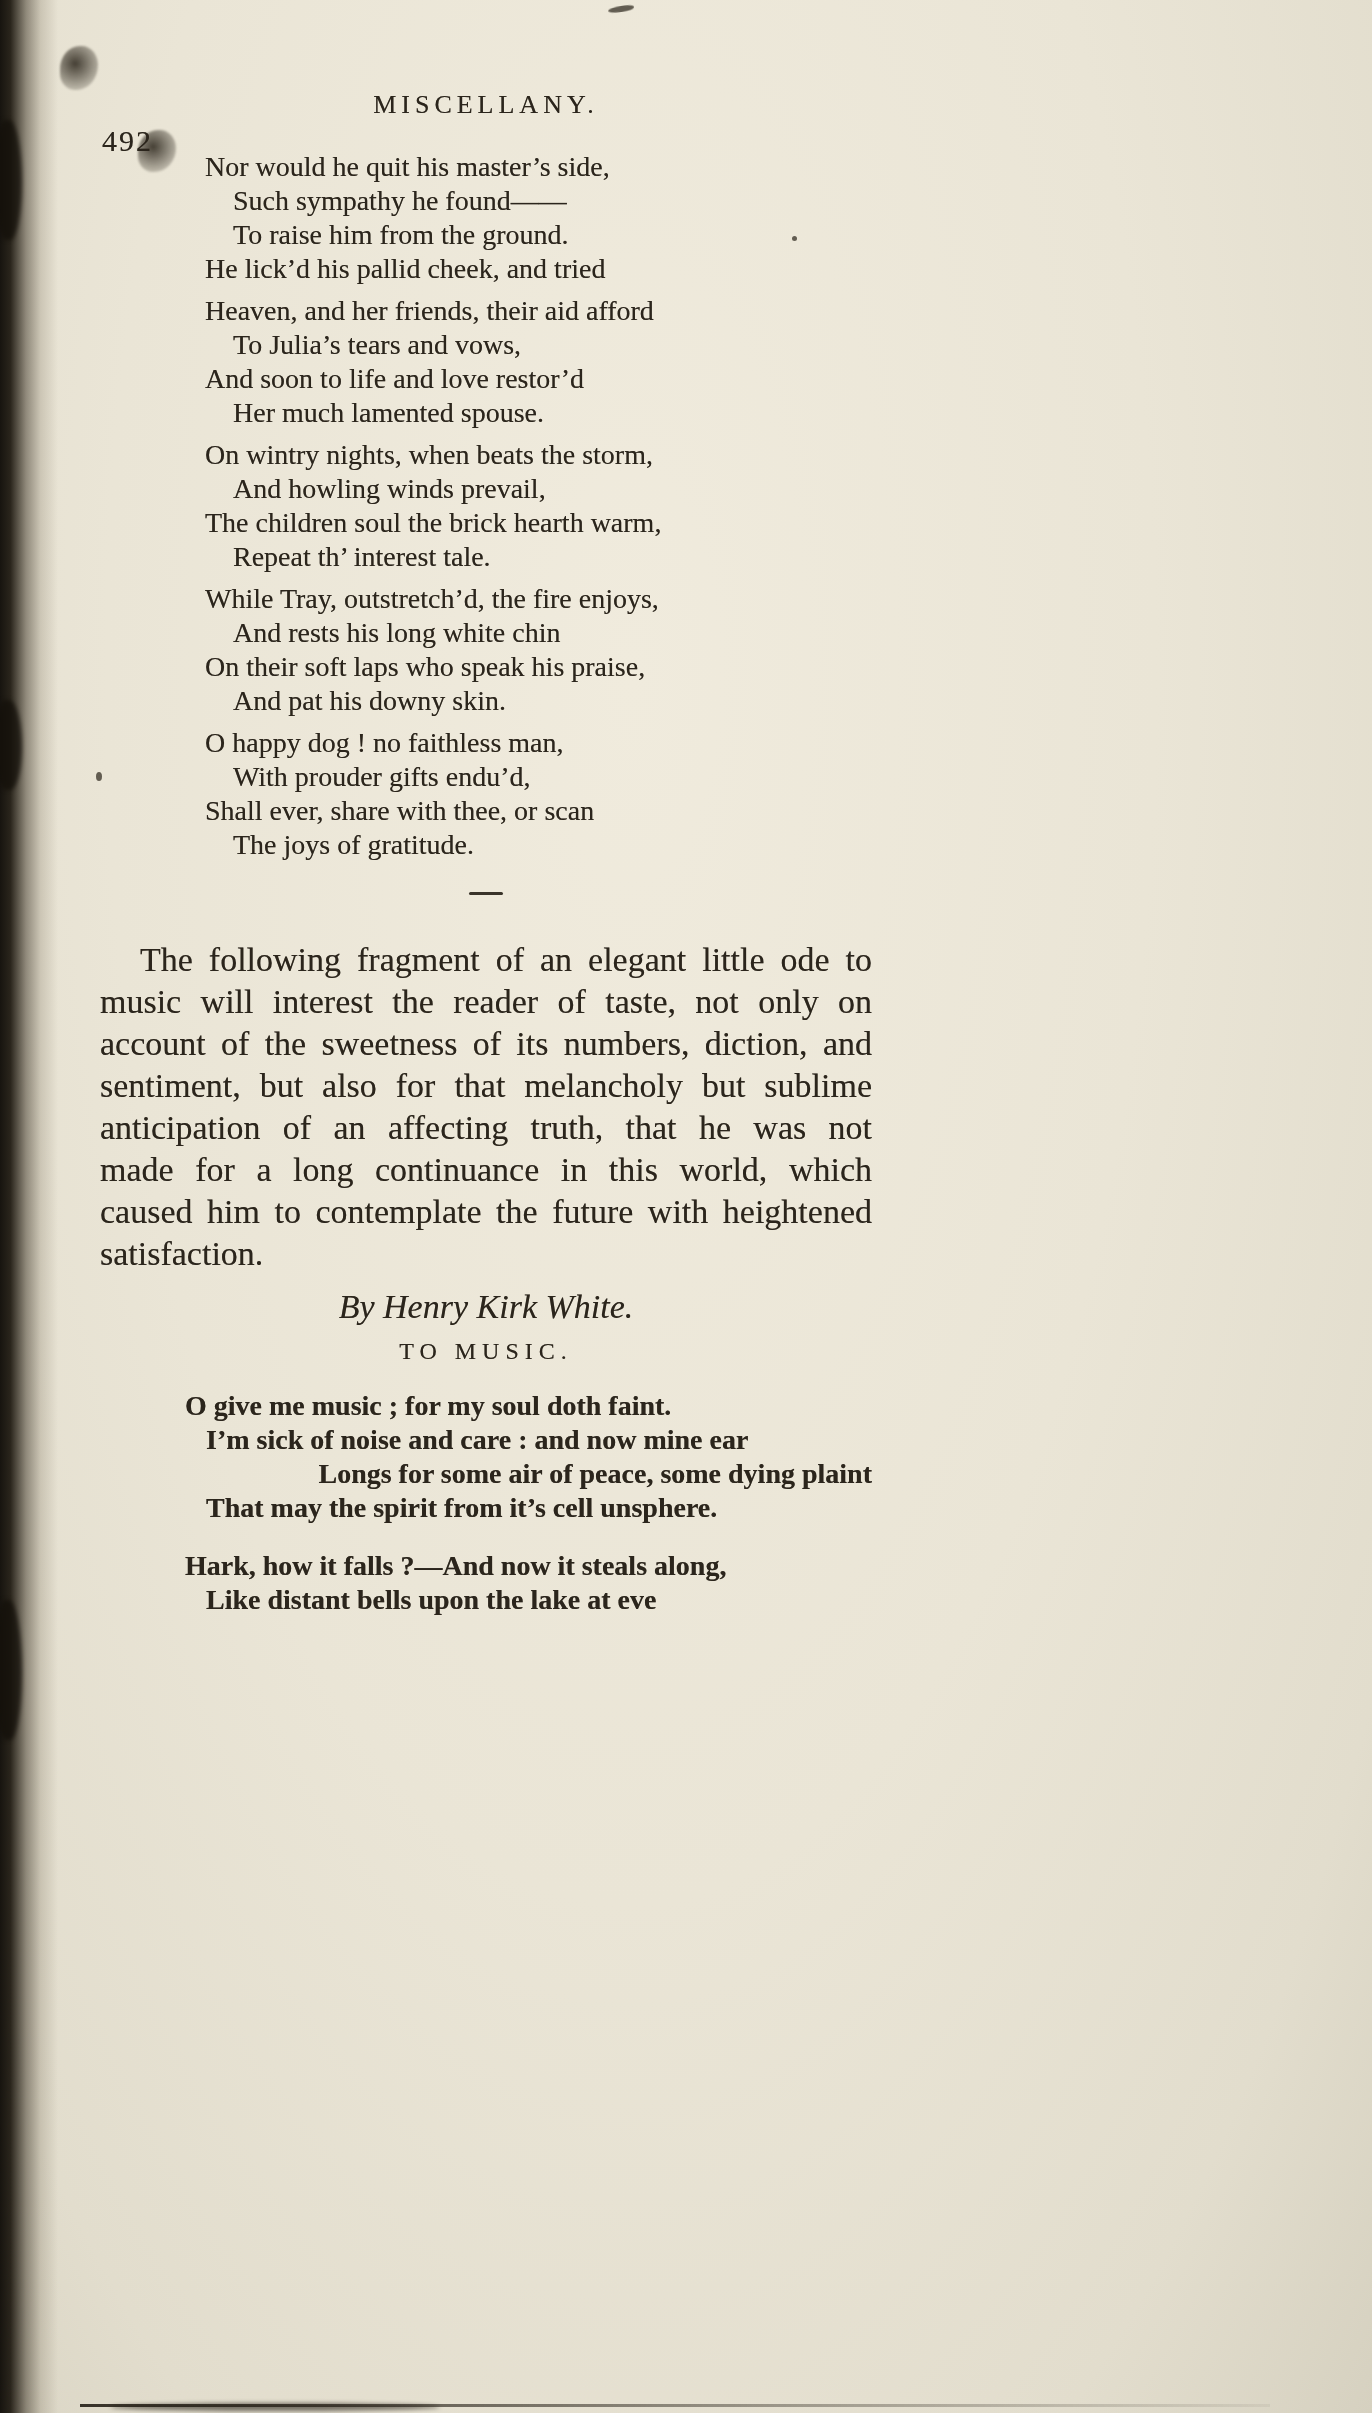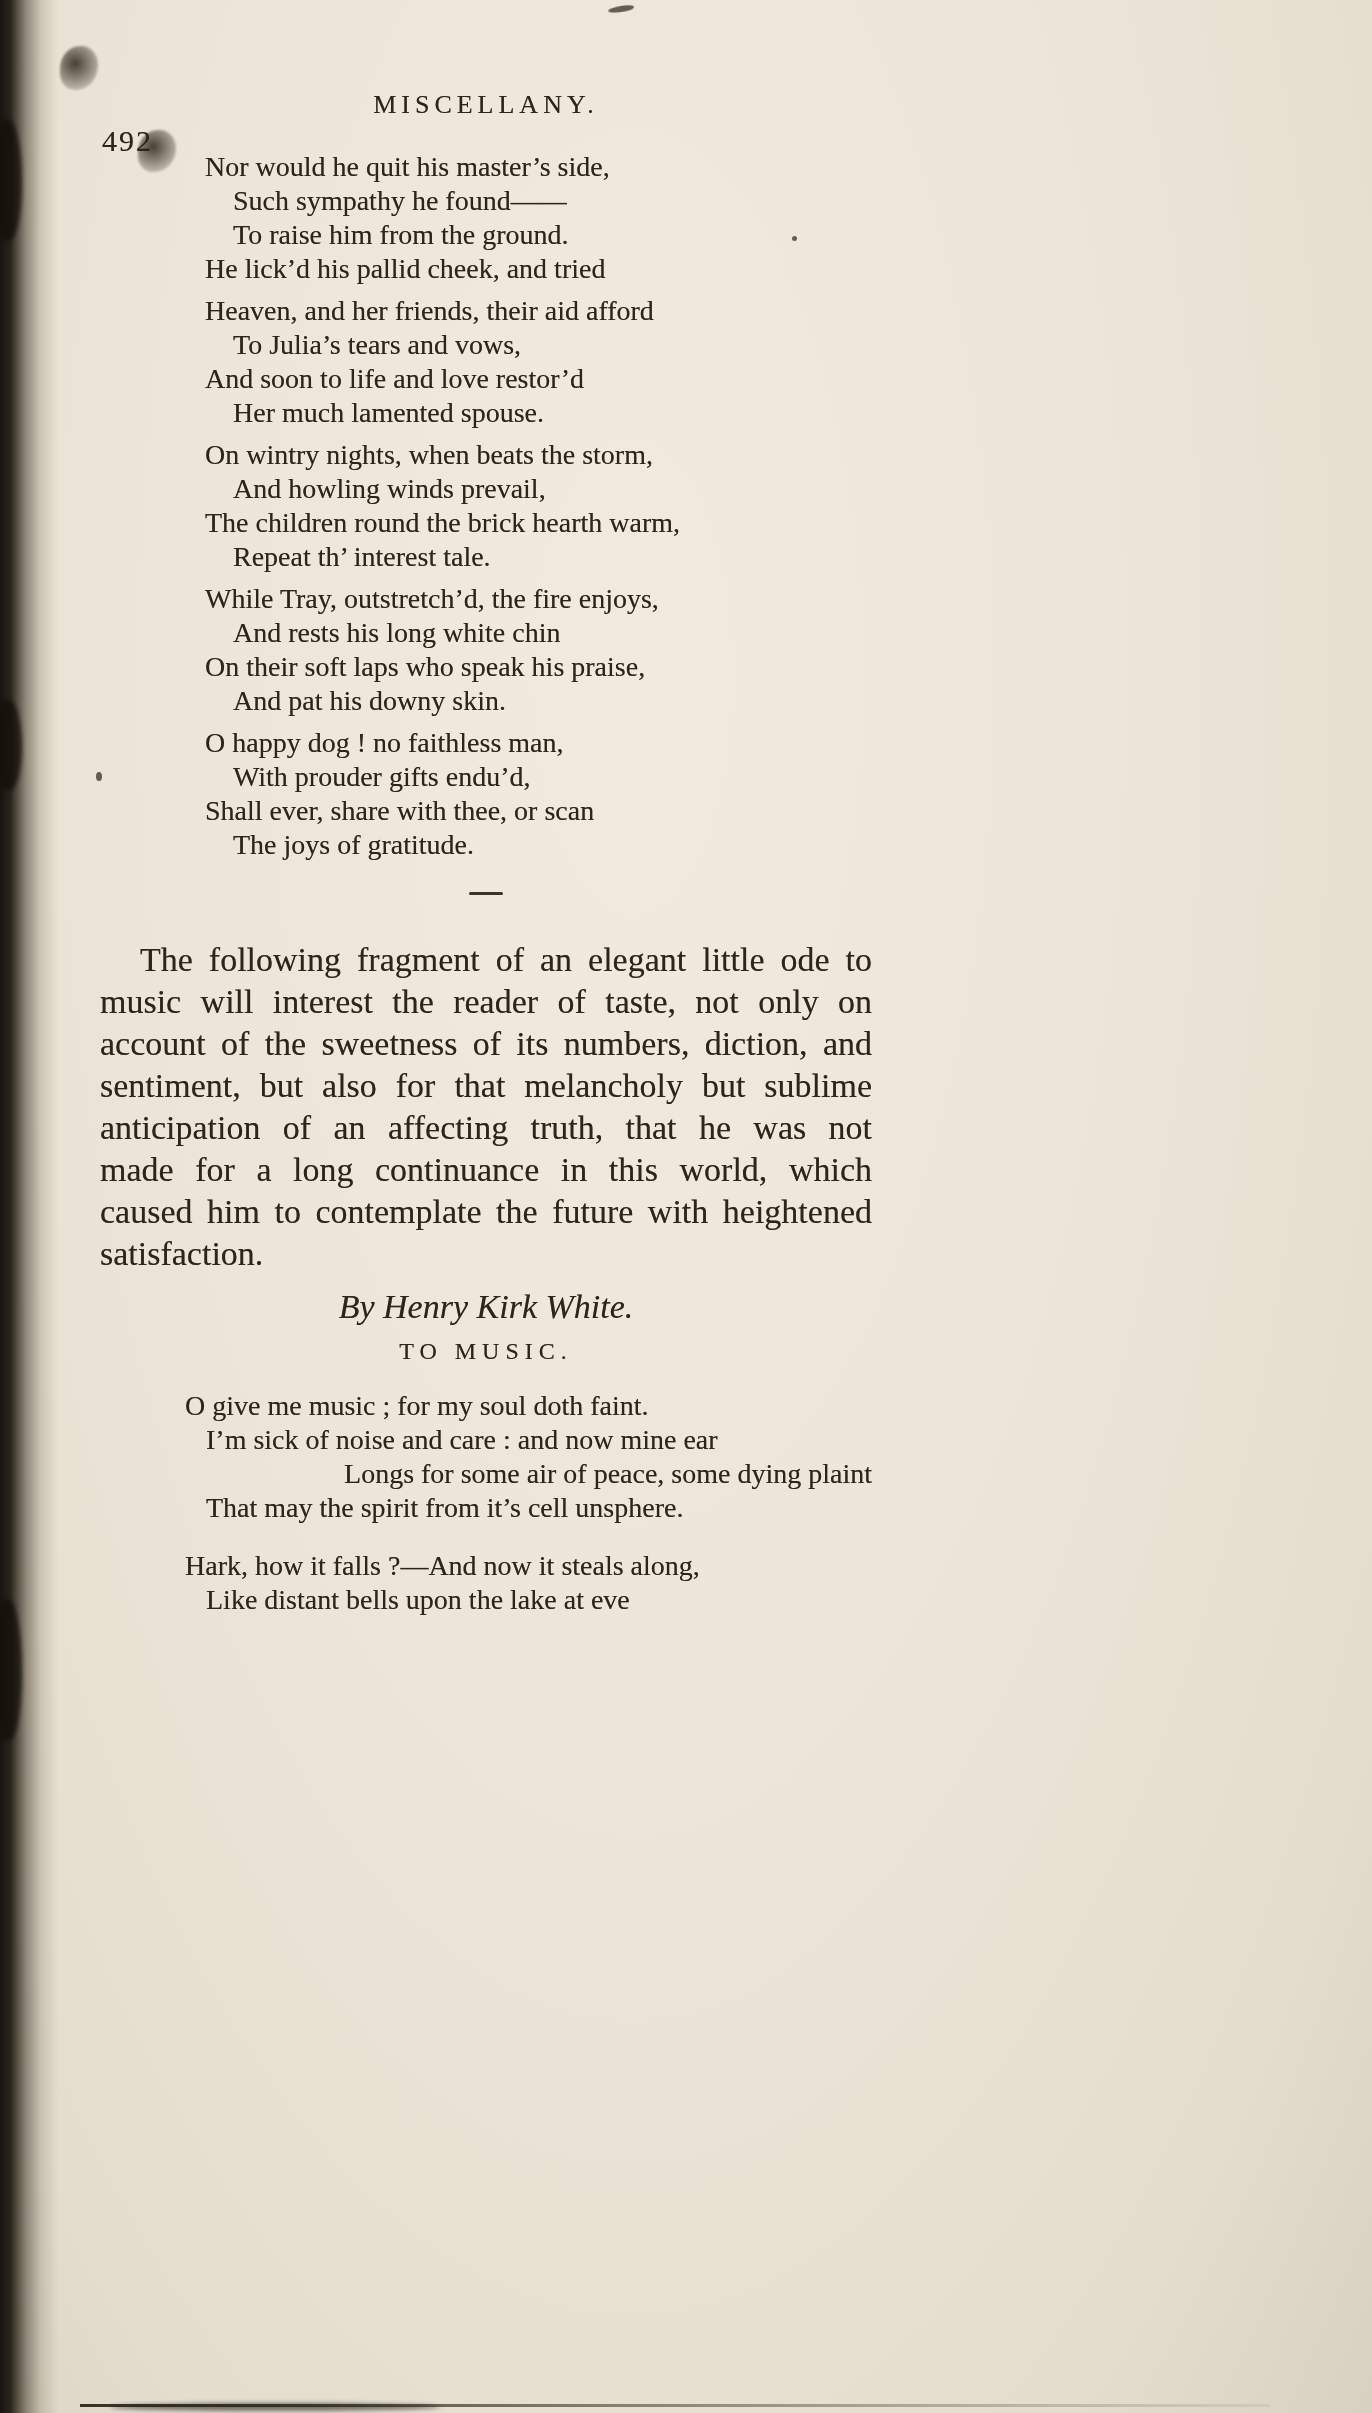--- a/index.html
+++ b/index.html
@@ -80,21 +80,21 @@
   }
 
   .attribution {
     margin-top: 12px; text-align: center;
     font-style: italic; font-size: 34px; line-height: 40px;
   }
   .poem-title {
     margin-top: 8px; text-align: center;
     font-size: 24px; letter-spacing: 6px; line-height: 32px;
   }
-  .poem2 { margin-top: 22px; }
+  .poem2 { margin-top: 22px; font-weight: bold; }
   .poem2 .stanza { margin-bottom: 24px; }
 </style>
 </head>
 <body>
 
 <div class="page">
 
   <div class="binding"></div>
   <div class="binding-blotch" style="top:120px; height:120px;"></div>
   <div class="binding-blotch" style="top:700px; height:90px;"></div>
@@ -125,21 +125,21 @@
       <div class="stanza">
         <div class="line ia">Heaven, and her friends, their aid afford</div>
         <div class="line ib">To Julia’s tears and vows,</div>
         <div class="line ia">And soon to life and love restor’d</div>
         <div class="line ib">Her much lamented spouse.</div>
       </div>
 
       <div class="stanza">
         <div class="line ia">On wintry nights, when beats the storm,</div>
         <div class="line ib">And howling winds prevail,</div>
-        <div class="line ia">The children round the brick hearth warm,</div>
+        <div class="line ia">The children soul the brick hearth warm,</div>
         <div class="line ib">Repeat th’ interest tale.</div>
       </div>
 
       <div class="stanza">
         <div class="line ia">While Tray, outstretch’d, the fire enjoys,</div>
         <div class="line ib">And rests his long white chin</div>
         <div class="line ia">On their soft laps who speak his praise,</div>
         <div class="line ib">And pat his downy skin.</div>
       </div>
 

